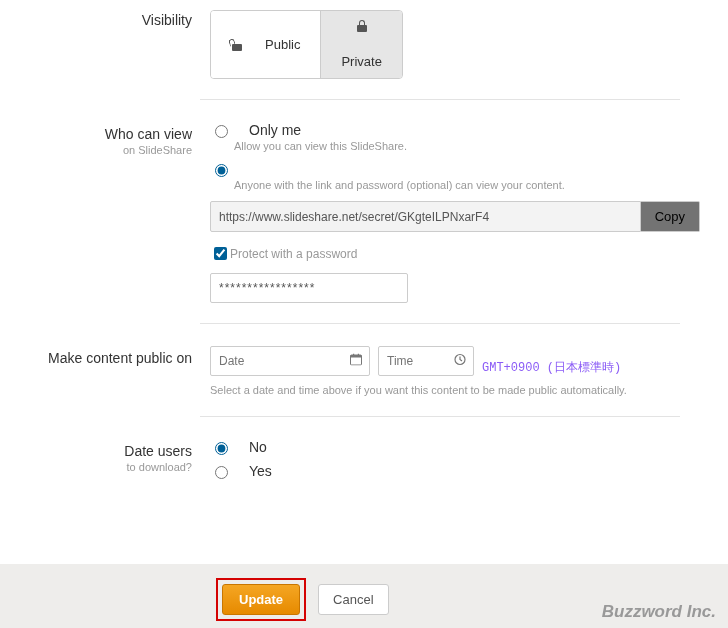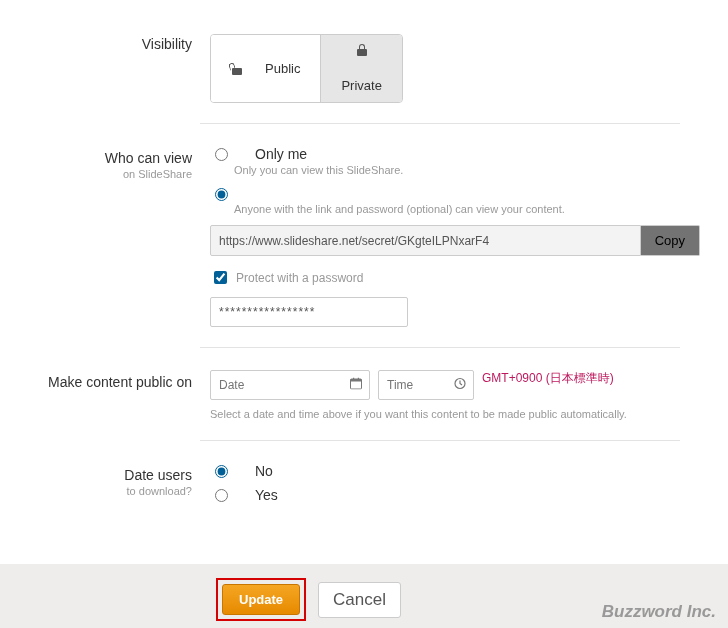--- a/index.html
+++ b/index.html
@@ -12,21 +12,21 @@
     color: #333;
     background: #fff;
     overflow: hidden;
   }
   .page {
     width: 728px;
     height: 628px;
     position: relative;
   }
   .content {
-    padding-top: 28px;
+    padding-top: 4px;
   }
   .section {
     display: flex;
     width: 680px;
     margin-left: 20px;
   }
   .label-col {
     width: 190px;
     text-align: right;
     padding-right: 18px;
@@ -108,22 +108,22 @@
     border-radius: 4px 4px 0 0;
   }
   .icon-unlock::after {
     left: -2px;
     transform: rotate(-15deg);
   }
 
   
   .radio-option {
     display: flex;
-    align-items: flex-start;
-    gap: 24px;
+    align-items: center;
+    gap: 18px;
     margin-bottom: 2px;
   }
   .radio-option input[type="radio"] {
     margin-top: 2px;
     accent-color: #006097;
   }
   .opt-label {
     color: #333;
     font-size: 14px;
   }
@@ -155,21 +155,20 @@
     padding: 7px 14px;
     font-size: 13px;
     cursor: pointer;
     border-radius: 0 2px 2px 0;
   }
 
   
   .check-row {
     display: flex;
     align-items: center;
-    gap: 6px;
     margin-bottom: 10px;
   }
   .check-row input[type="checkbox"] {
     accent-color: #006097;
   }
   .check-label {
     color: #999;
     font-size: 12px;
   }
   .pw-input {
@@ -179,21 +178,21 @@
     width: 180px;
     letter-spacing: 1px;
     color: #555;
     border-radius: 2px;
     font-family: Arial, Helvetica, sans-serif;
   }
 
   
   .dt-row {
     display: flex;
-    align-items: flex-start;
+    align-items: flex-end;
     gap: 8px;
     margin-bottom: 8px;
   }
   .dt-field {
     position: relative;
   }
   .dt-input {
     border: 1px solid #ccc;
     padding: 7px 30px 7px 8px;
     font-size: 12px;
@@ -207,21 +206,22 @@
     position: absolute;
     right: 8px;
     top: 50%;
     transform: translateY(-50%);
     color: #777;
     font-size: 13px;
     pointer-events: none;
   }
   .tz-label {
     font-size: 12px;
-    color: #be185d;
+    color: #8b5cf6;
+    font-family: Liberation Mono, monospace;
   }
   .hint {
     color: #999;
     font-size: 11px;
   }
 
   
   .footer-bar {
     position: absolute;
     left: 0;
@@ -250,21 +250,21 @@
     padding: 7px 16px;
     font-size: 13px;
     border-radius: 3px;
     cursor: pointer;
   }
   .btn-cancel {
     background: #fff;
     border: 1px solid #ccc;
     color: #555;
     padding: 7px 14px;
-    font-size: 17px;
+    font-size: 13px;
     border-radius: 3px;
     cursor: pointer;
   }
   .brand {
     position: absolute;
     right: 12px;
     bottom: 6px;
     color: #999;
     font-style: italic;
     font-weight: bold;
@@ -300,21 +300,21 @@
     <div class="section">
       <div class="label-col">
         <div class="label-main">Who can view</div>
         <div class="label-sub">on SlideShare</div>
       </div>
       <div class="control-col">
         <label class="radio-option">
           <input type="radio" name="wcv" style="">
           <span class="opt-label">Only me</span>
         </label>
-        <div class="opt-desc">Only you can view this SlideShare.</div>
+        <div class="opt-desc">Allow you can view this SlideShare.</div>
 
         <label class="radio-option">
           <input type="radio" name="wcv" checked="" style="">
         </label>
         <div class="opt-desc">Anyone with the link and password (optional) can view your content.</div>
 
         <div class="link-row">
           <input type="text" class="link-input" readonly="" value="https://www.slideshare.net/secret/GKgteILPNxarF4" style="">
           <button type="button" class="copy-btn">Copy</button>
         </div>

